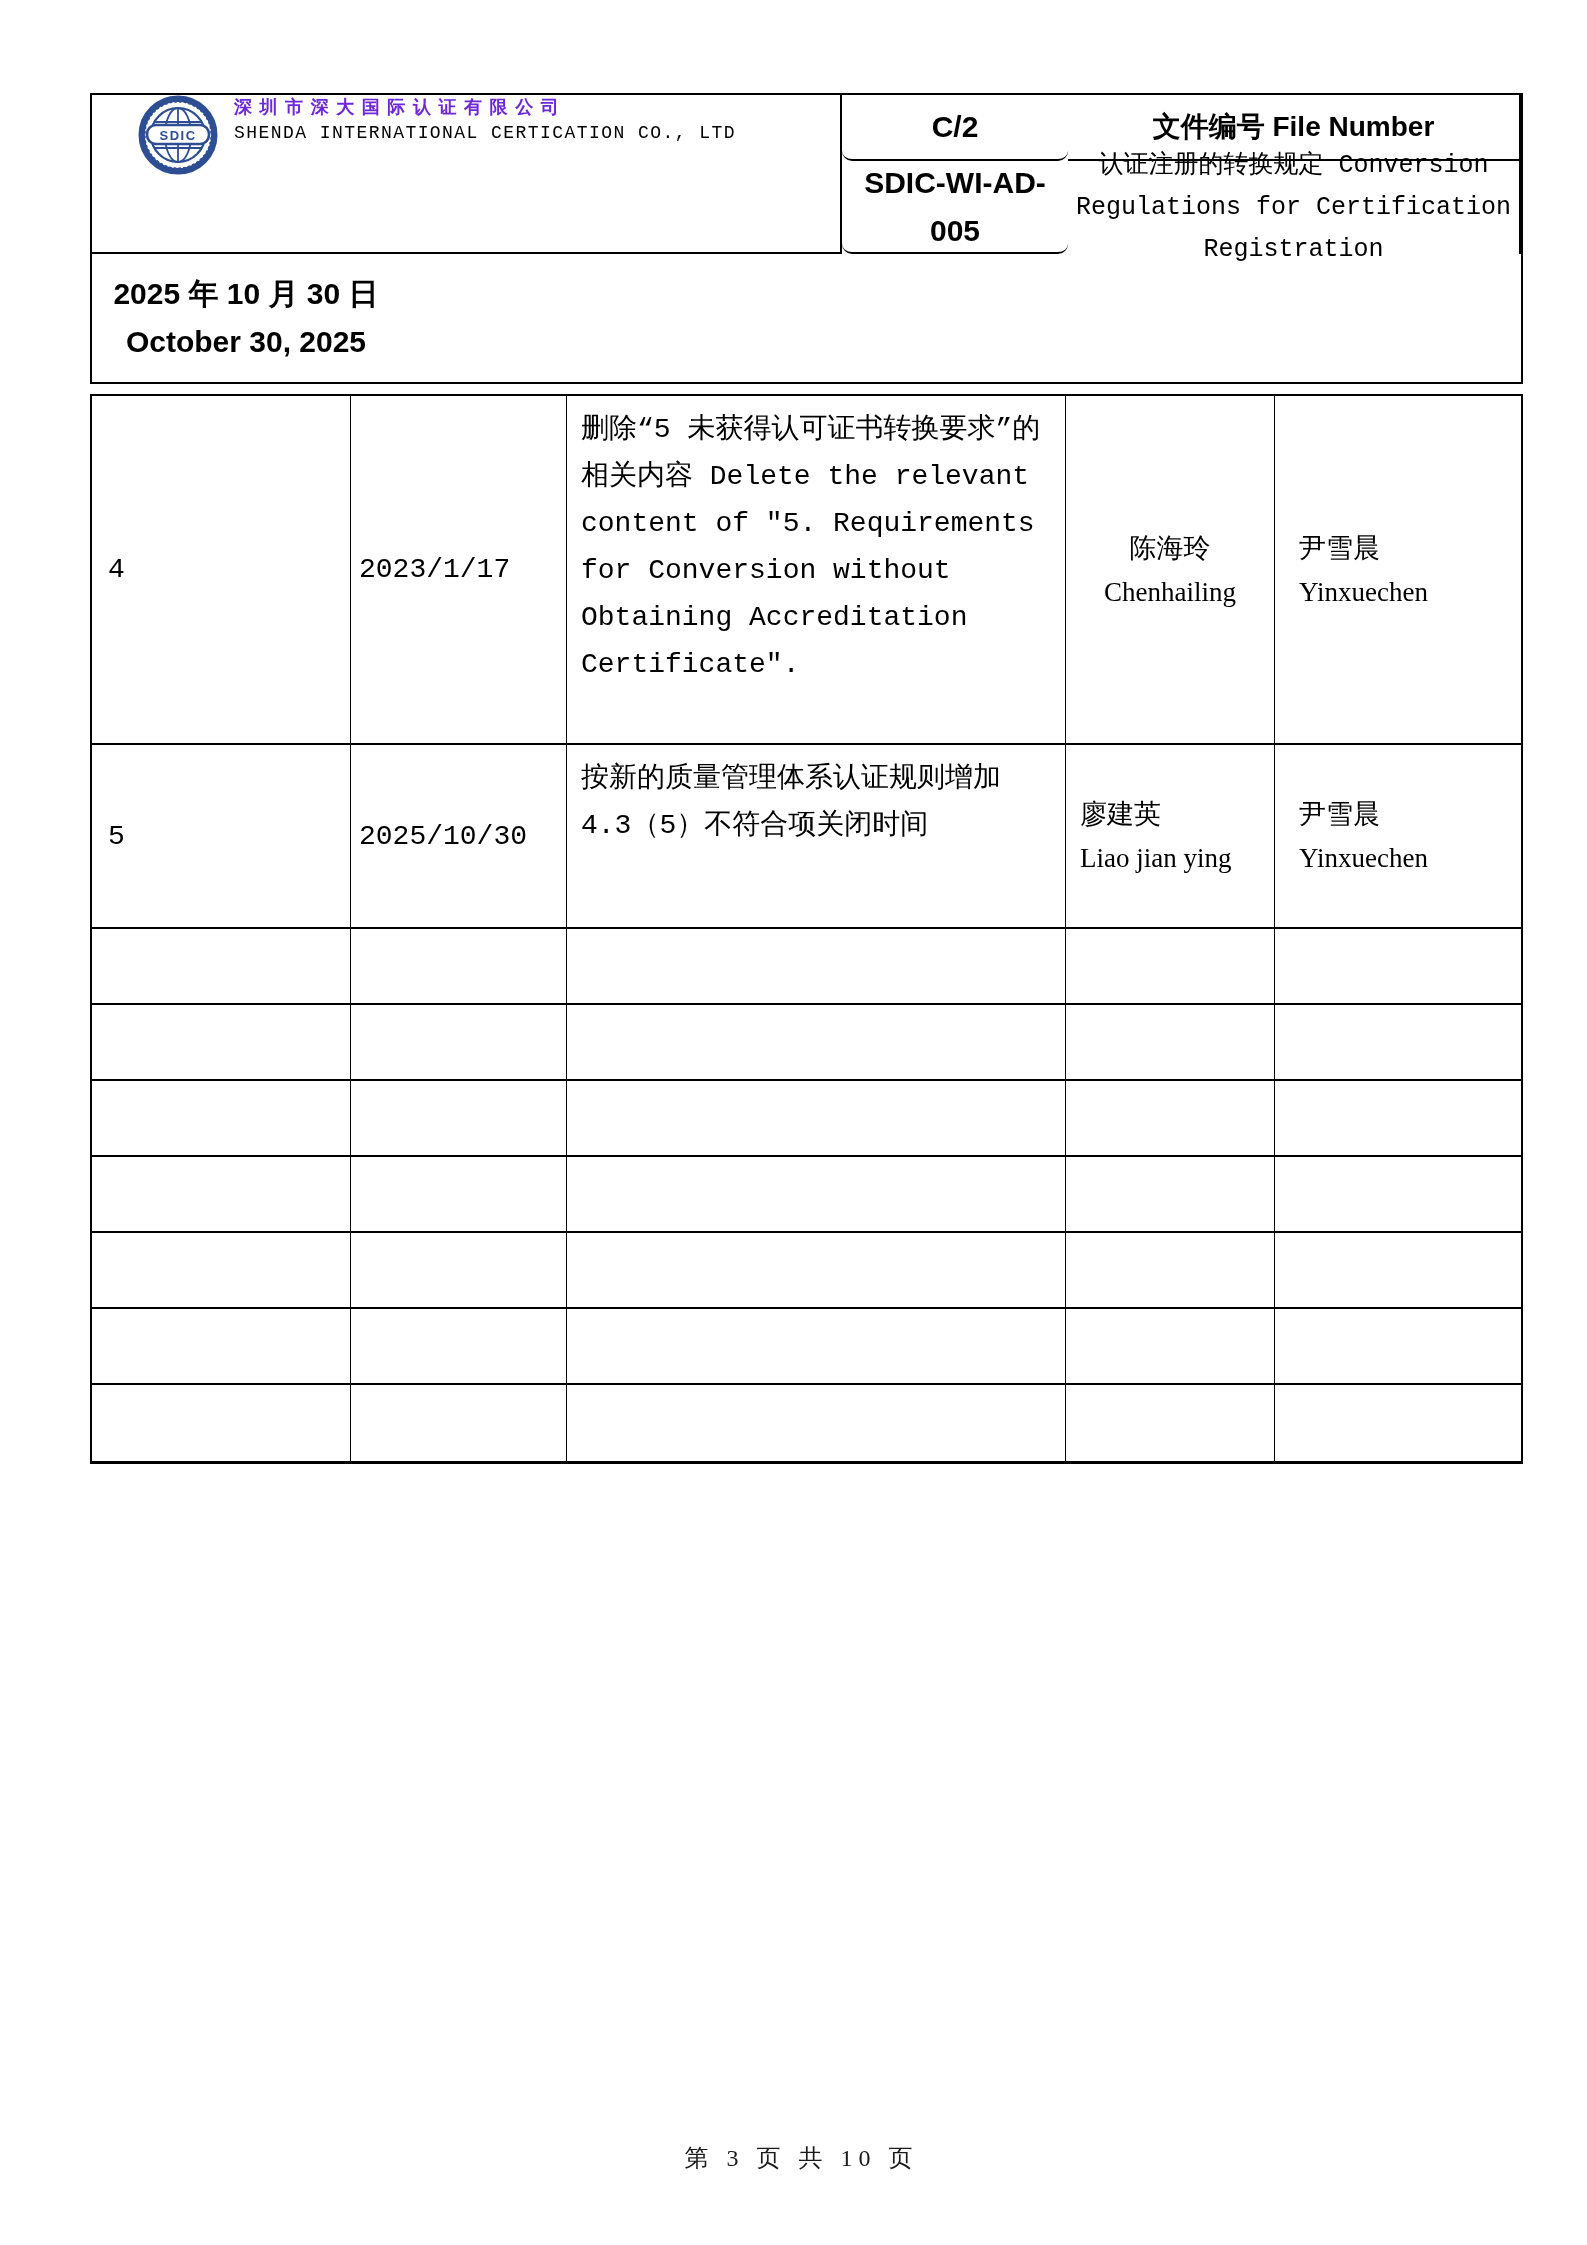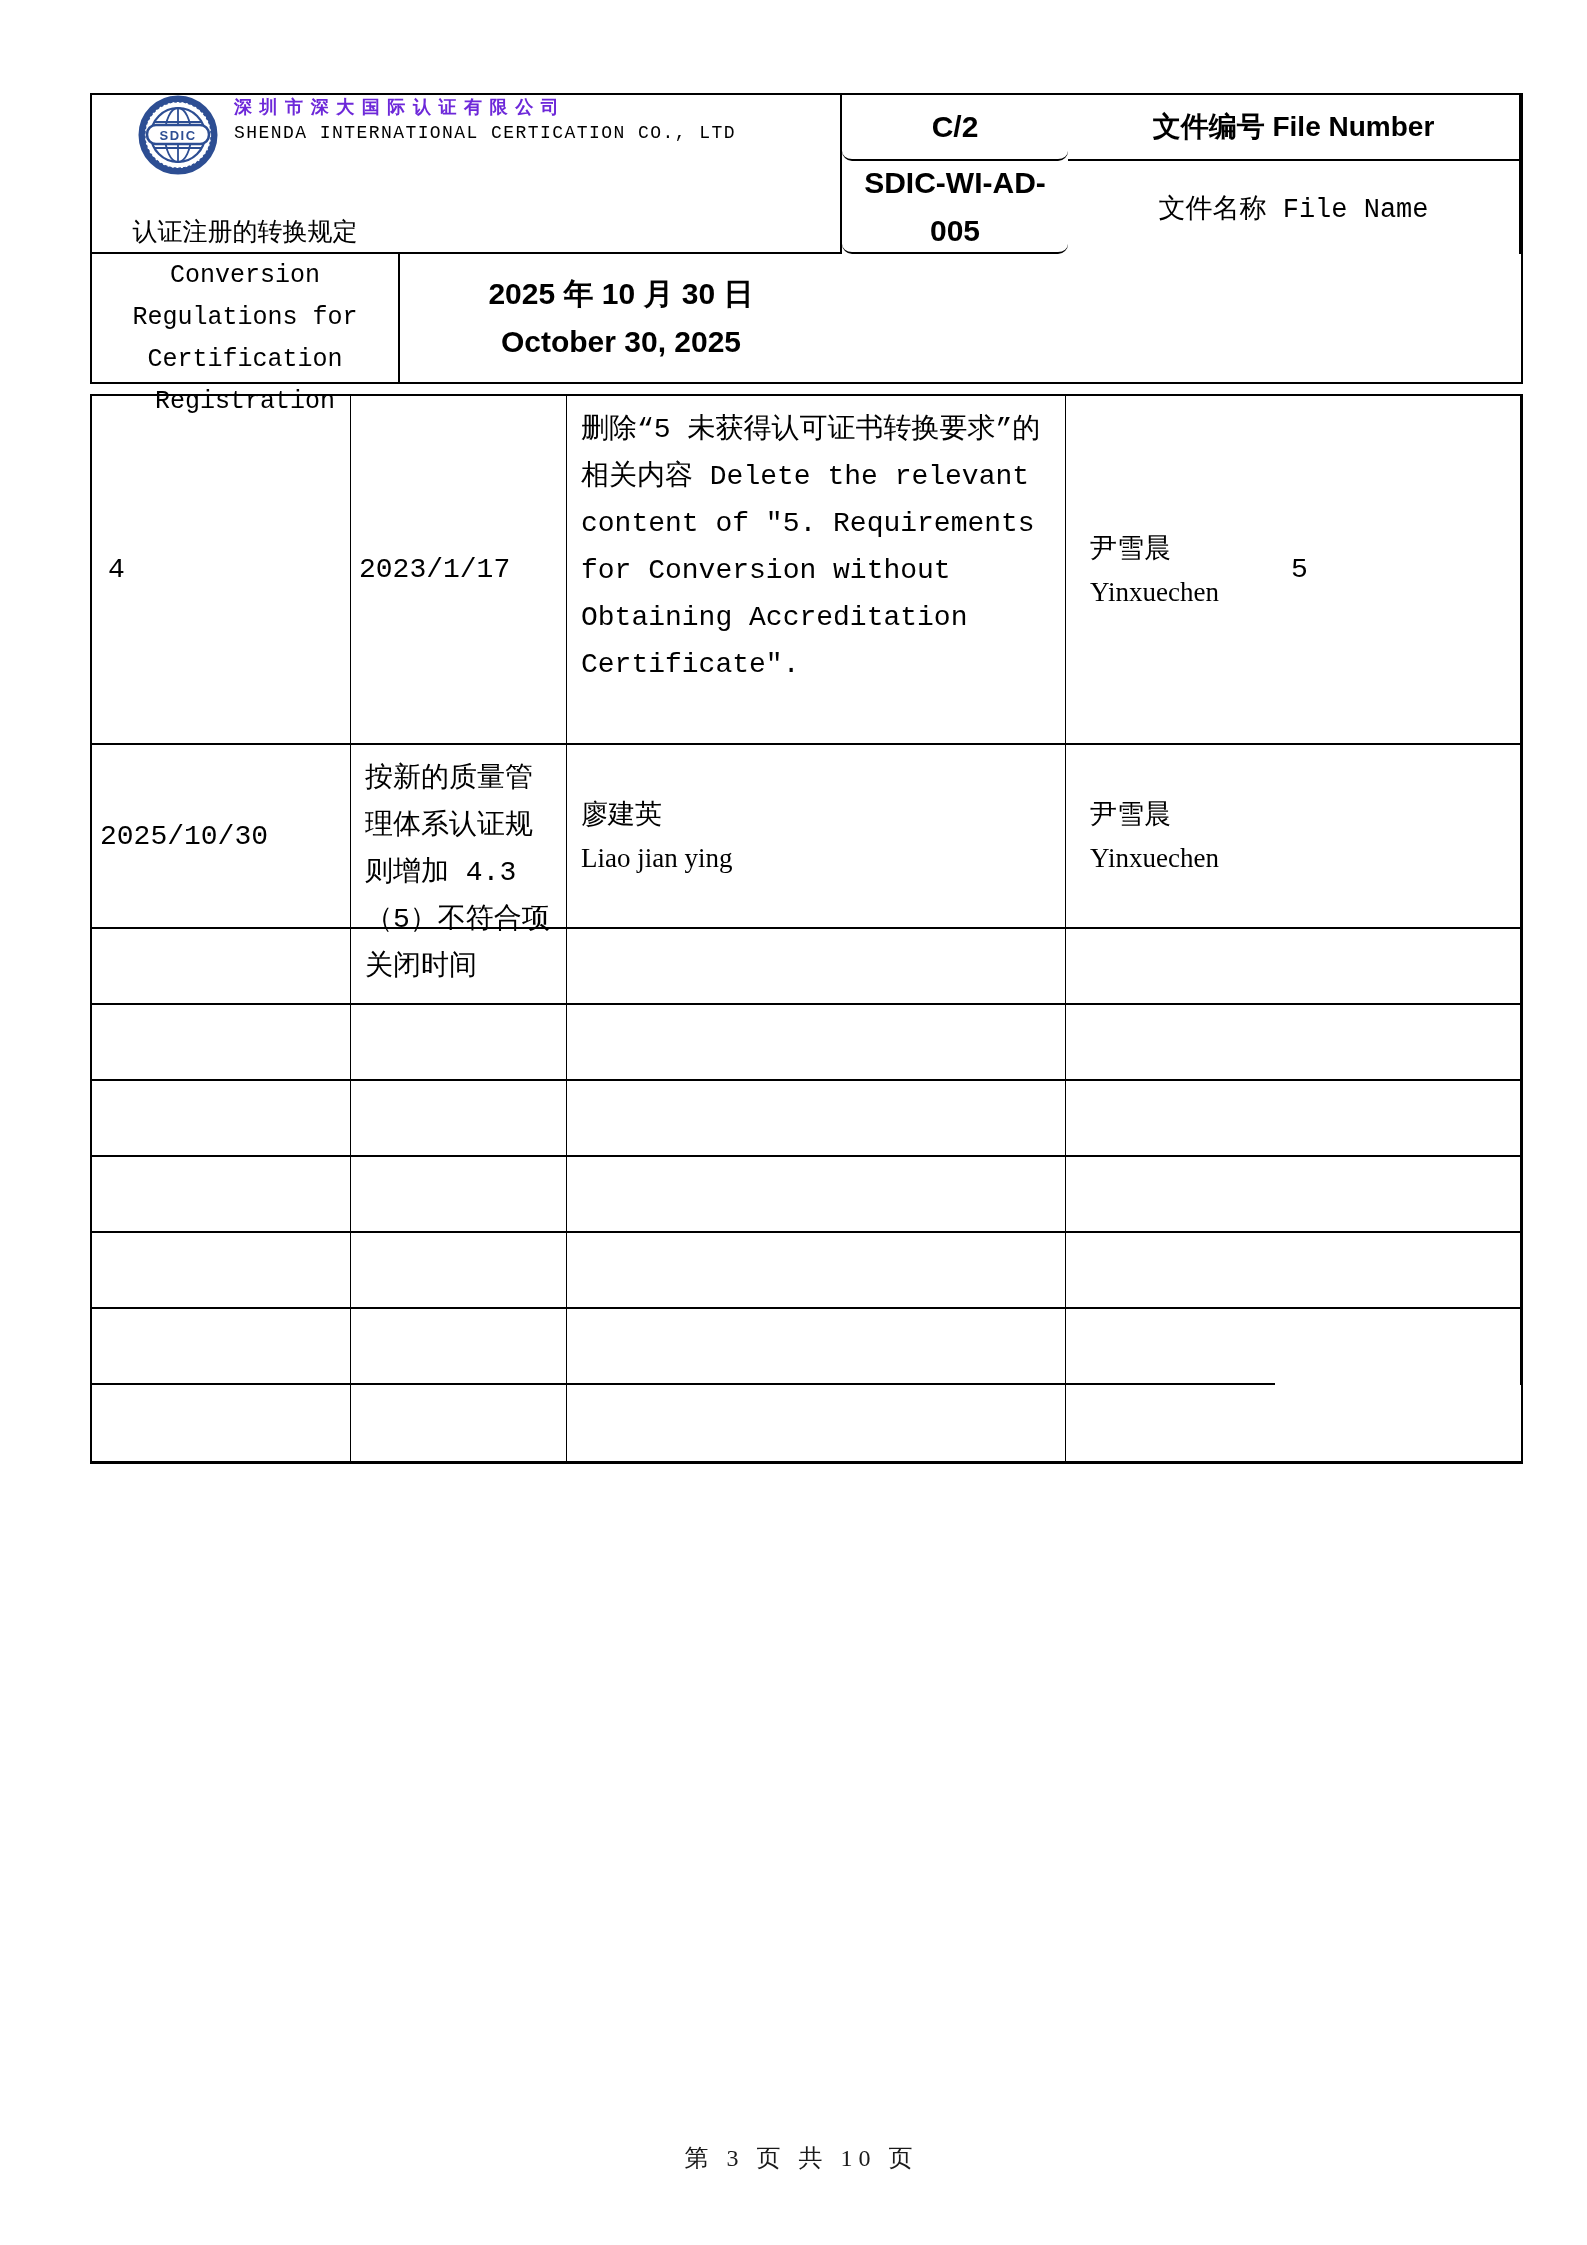--- a/index.html
+++ b/index.html
@@ -73,33 +73,36 @@
         <div class="company-cn">深圳市深大国际认证有限公司</div>
         <div class="company-en">SHENDA INTERNATIONAL CERTICATION CO., LTD</div>
       </div>
     </div>
 
     <div class="hcell hvalue no-r">C/2</div>
 
     <div class="hcell hlabel">文件编号 File Number</div>
     <div class="hcell hvalue no-r">SDIC-WI-AD-005</div>
 
-    <div class="hcell filename-label no-b">文件名称 File Name</div>
     <div class="hcell filename-value no-b">认证注册的转换规定 Conversion Regulations for Certification Registration</div>
     <div class="hcell hvalue no-r no-b">
       <div>2025 年 10 月 30 日</div>
       <div>October 30, 2025</div>
     </div>
   </div>
 
   <div class="rev-table">
 
     <div class="cell num-cell">4</div>
     <div class="cell date-cell">2023/1/17</div>
     <div class="cell desc-cell">删除“5 未获得认可证书转换要求”的相关内容 Delete the relevant content of "5. Requirements for Conversion without Obtaining Accreditation Certificate".</div>
+    <div class="cell name-cell name-center">
+      <div>陈海玲</div>
+      <div>Chenhailing</div>
+    </div>
     <div class="cell name-cell name-left no-r">
       <div>尹雪晨</div>
       <div>Yinxuechen</div>
     </div>
 
     <div class="cell num-cell">5</div>
     <div class="cell date-cell">2025/10/30</div>
     <div class="cell desc-cell">按新的质量管理体系认证规则增加 4.3（5）不符合项关闭时间</div>
     <div class="cell name-cell name-left2">
       <div>廖建英</div>

